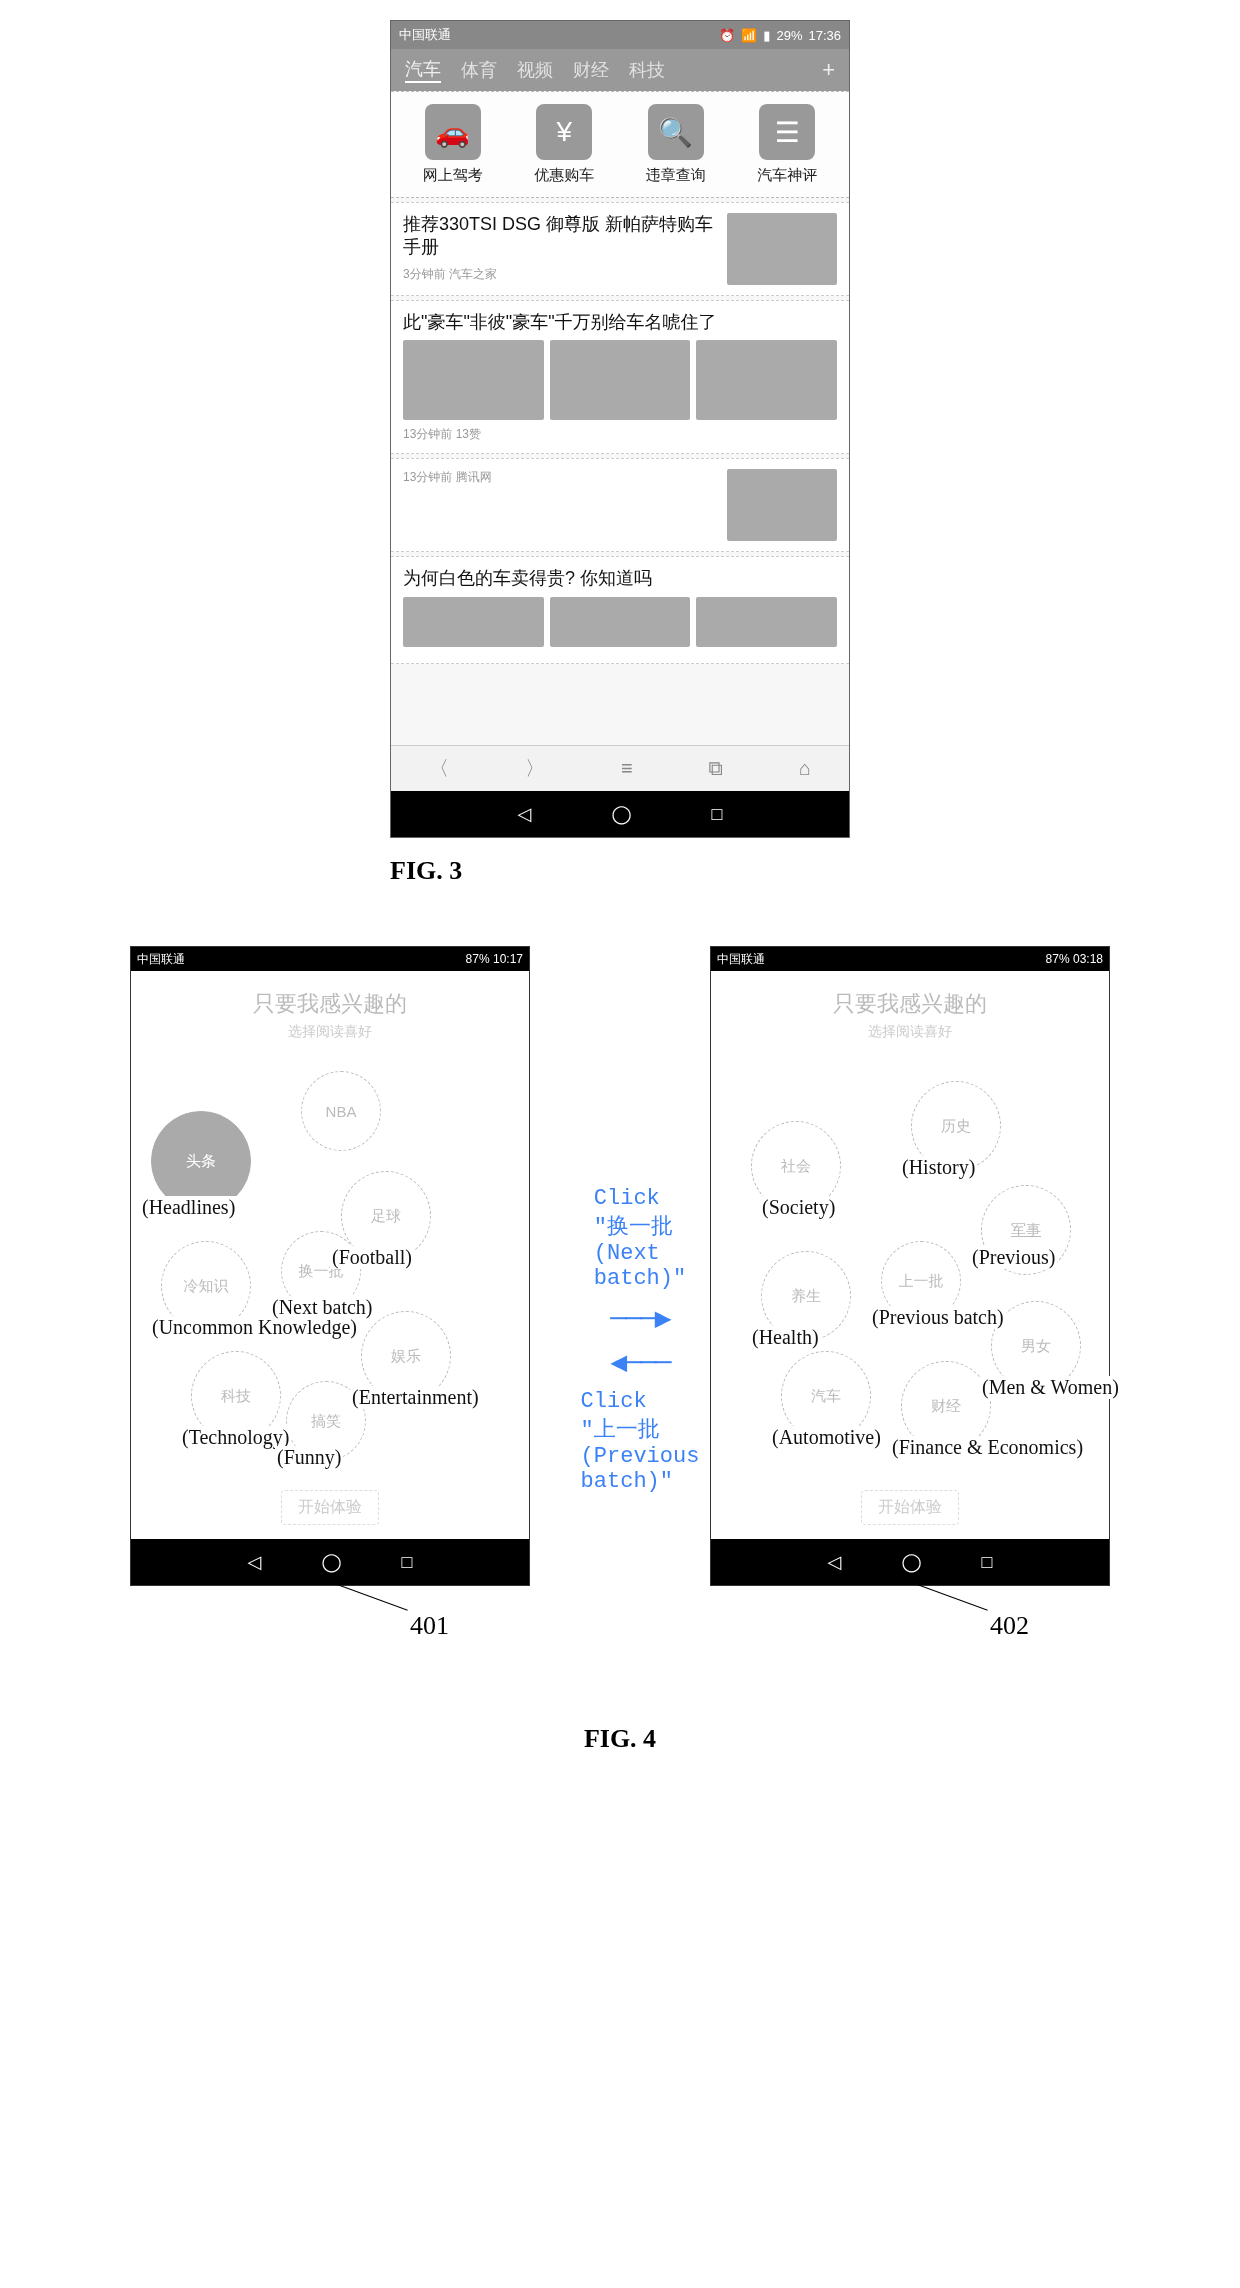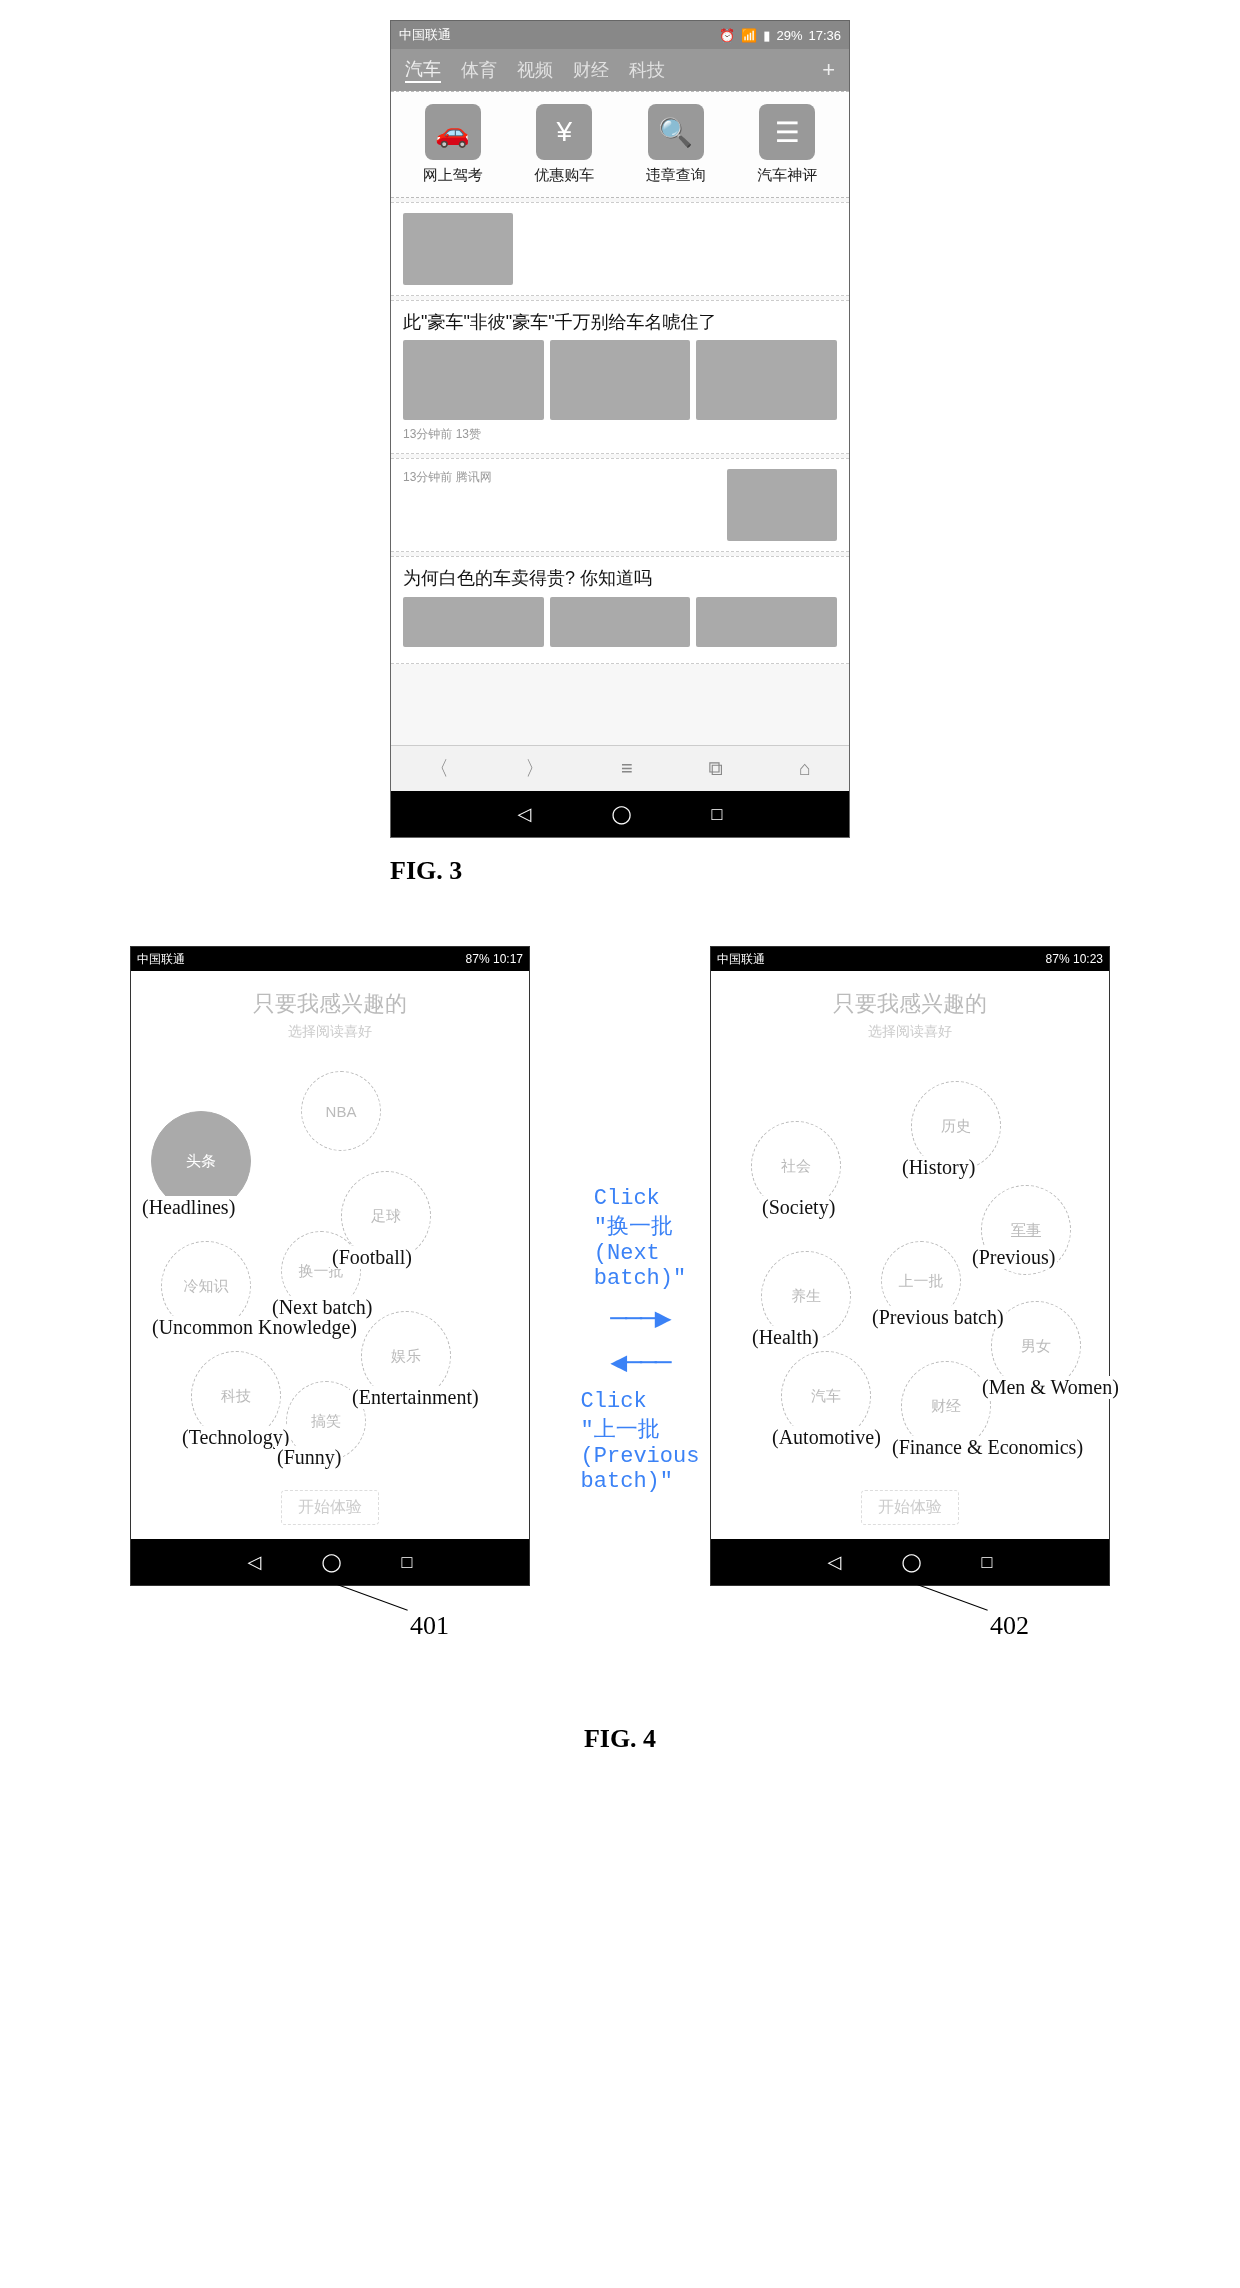--- a/index.html
+++ b/index.html
@@ -154,20 +154,24 @@
         <div>违章查询</div>
       </div>
       <div class="quick">
         <div class="qicon">☰</div>
         <div>汽车神评</div>
       </div>
     </div>
 
     <div class="feed">
       <div class="card layout-1">
+        <div class="txtcol">
+          <div class="card-title">推荐330TSI DSG 御尊版 新帕萨特购车手册</div>
+          <div class="card-meta">3分钟前  汽车之家</div>
+        </div>
         <div class="thumb"></div>
       </div>
 
       <div class="card layout-2">
         <div class="card-title">此"豪车"非彼"豪车"千万别给车名唬住了</div>
         <div class="thumb-row">
           <div class="thumb"></div>
           <div class="thumb"></div>
           <div class="thumb"></div>
         </div>
@@ -237,21 +241,21 @@
         <span>◯</span>
         <span>□</span>
       </div>
     </div>
 
     <div class="phone4 s2">
       <div class="status-bar4">
         <span>中国联通</span>
         <span>
           <span>87%</span>
-          <span>10:23</span>
+          <span>03:18</span>
         </span>
       </div>
       <div class="header4">只要我感兴趣的</div>
       <div class="subheader4">选择阅读喜好</div>
       <div class="bubbles" id="bubbles-2">
             <div class="bubble" style="left: 40px; top: 80px; width: 90px; height: 90px;">社会</div>
             <div class="bubble" style="left: 200px; top: 40px; width: 90px; height: 90px;">历史</div>
             <div class="bubble" style="left: 270px; top: 144px; width: 90px; height: 90px; text-decoration: underline;">军事</div>
             <div class="bubble" style="left: 50px; top: 210px; width: 90px; height: 90px;">养生</div>
             <div class="bubble" style="left: 170px; top: 200px; width: 80px; height: 80px;">上一批</div>

